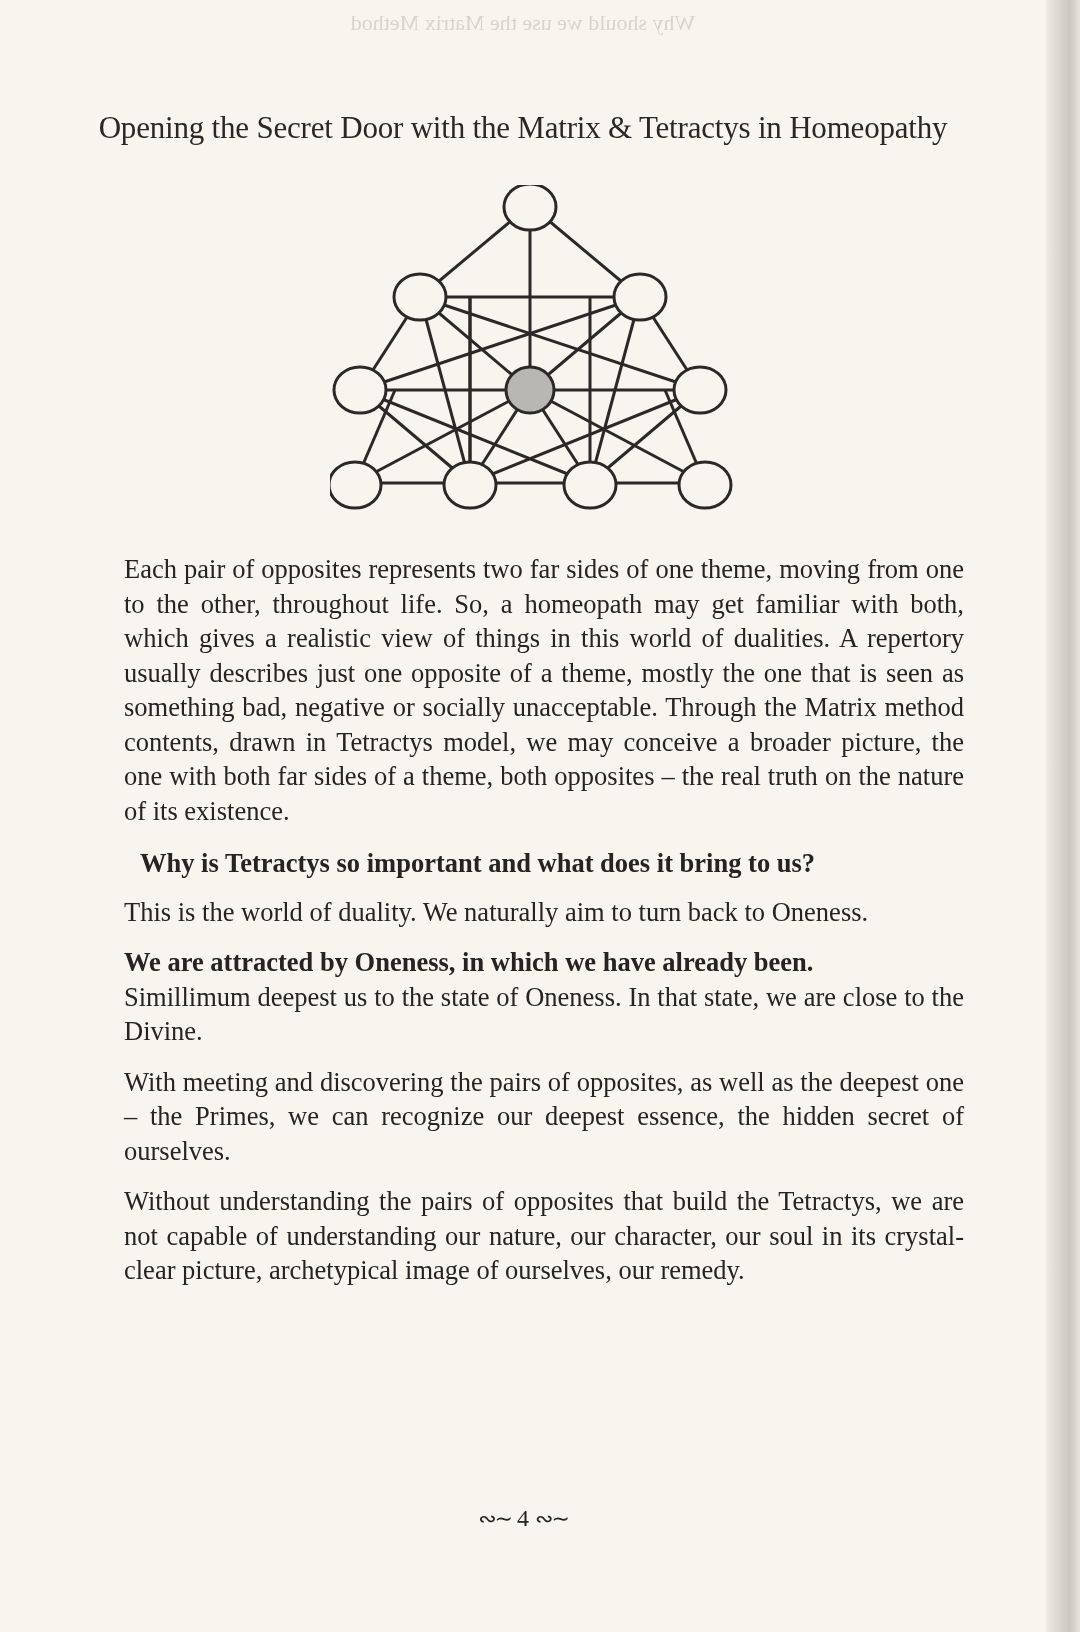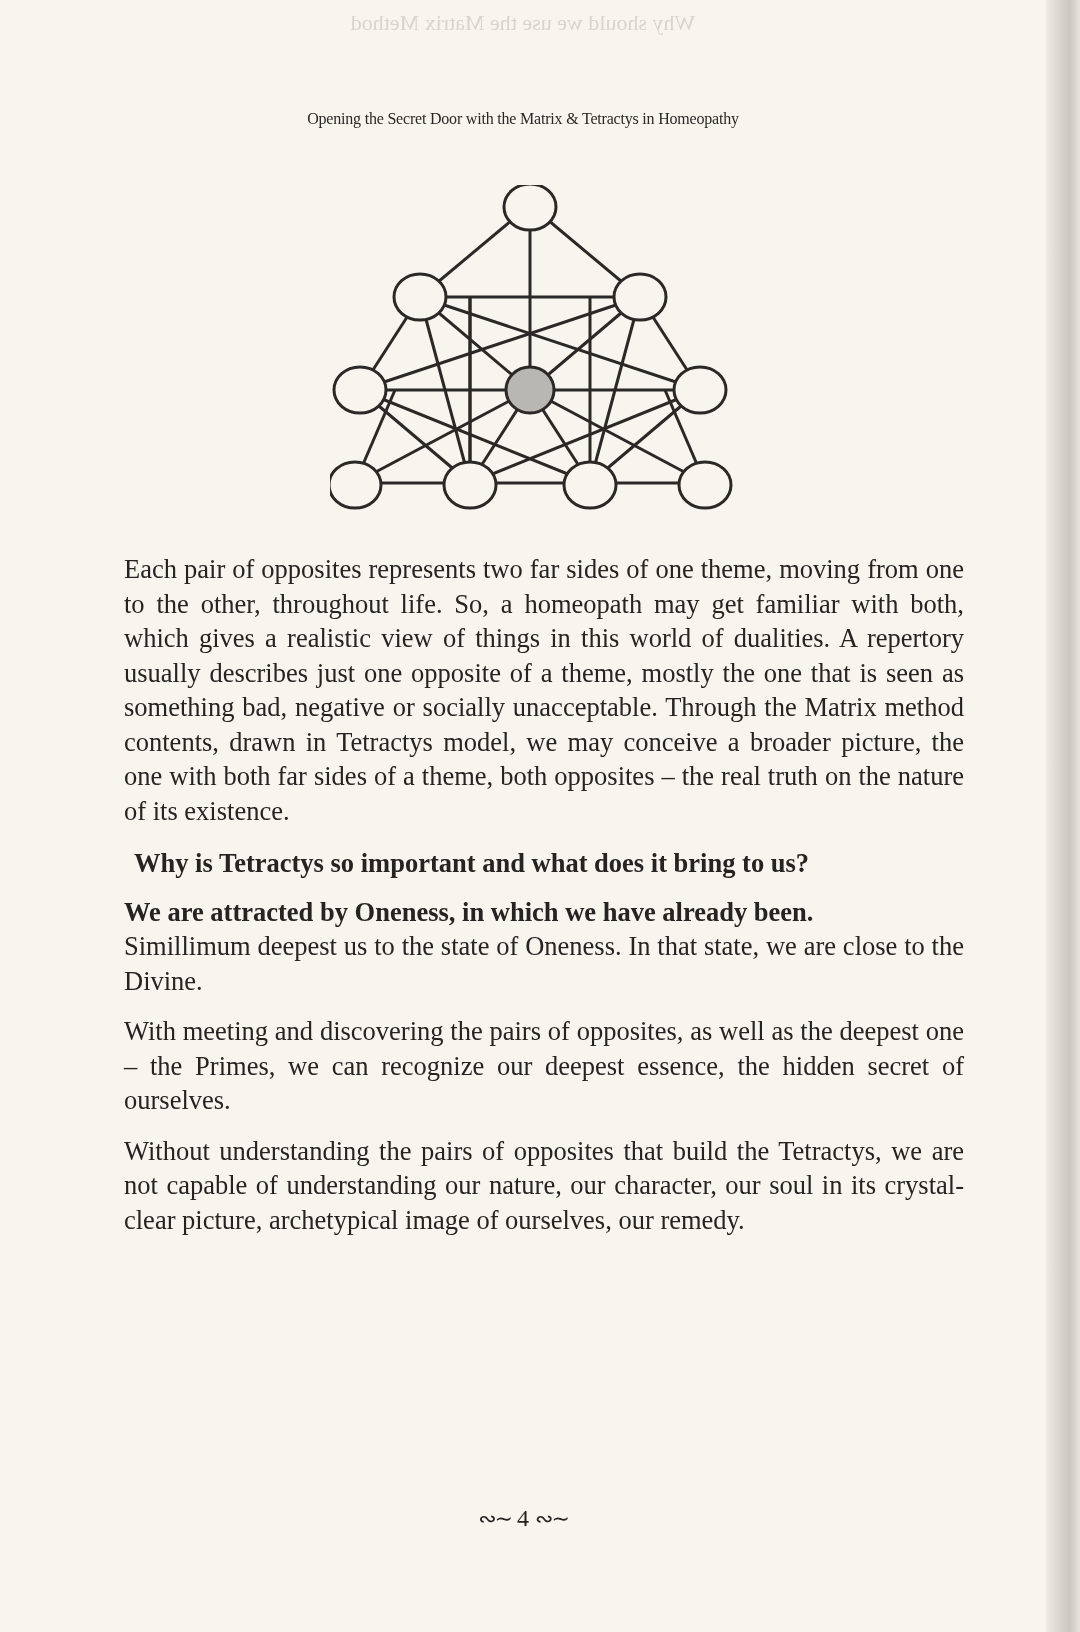--- a/index.html
+++ b/index.html
@@ -17,33 +17,33 @@
   .page-edge {
     position: absolute; right: 0; top: 0; width: 34px; height: 1632px;
     background: linear-gradient(to right, #eeece4 0%, #d8d6ce 40%, #c9c7c0 70%, #e6e4dc 100%);
   }
   .bleed-title {
     position: absolute; top: 10px; left: 0; width: 1046px; text-align: center;
     font-size: 22px; color: #d8d5cc; transform: scaleX(-1);
   }
   .running-header {
     position: absolute; top: 110px; left: 0; width: 1046px; text-align: center;
-    font-size: 16px; letter-spacing: -0.2px; color: #2a2826;
+    font-size: 31px; letter-spacing: -0.2px; color: #2a2826;
   }
   .diagram {
     position: absolute; left: 330px; top: 185px; width: 420px; height: 340px;
   }
   .body-text {
     position: absolute; left: 124px; top: 552px; width: 854px;
     font-size: 26.5px; line-height: 34.5px; text-align: justify;
   }
   .body-text p { margin: 0 14px 16px 0; }
   .body-text p.tight { margin-bottom: 0; font-weight: bold; }
   .body-text h3 {
-    margin: 18px 0 14px 10px; font-size: 26.5px; font-weight: bold; text-align: left;
+    margin: 18px 0 14px 16px; font-size: 26.5px; font-weight: bold; text-align: left;
   }
   .page-number {
     position: absolute; top: 1505px; left: 0; width: 1046px; text-align: center;
     font-size: 24px;
   }
   .page-number .swash { font-size: 22px; letter-spacing: -2px; }
 </style>
 </head>
 <body>
 
@@ -100,20 +100,21 @@
       <ellipse cx="25" cy="300" rx="26" ry="23"></ellipse>
       <ellipse cx="140" cy="300" rx="26" ry="23"></ellipse>
       <ellipse cx="260" cy="300" rx="26" ry="23"></ellipse>
       <ellipse cx="375" cy="300" rx="26" ry="23"></ellipse>
     </g>
   </svg>
 
   <div class="body-text">
     <p>Each pair of opposites represents two far sides of one theme, moving from one to the other, throughout life. So, a homeopath may get familiar with both, which gives a realistic view of things in this world of dualities. A repertory usually describes just one opposite of a theme, mostly the one that is seen as something bad, negative or socially unacceptable. Through the Matrix method contents, drawn in Tetractys model, we may conceive a broader picture, the one with both far sides of a theme, both opposites – the real truth on the nature of its existence.</p>
     <h3>Why is Tetractys so important and what does it bring to us?</h3>
+    <p>This is the world of duality. We naturally aim to turn back to Oneness.</p>
     <p class="tight">We are attracted by Oneness, in which we have already been.</p>
     <p>Simillimum deepest us to the state of Oneness. In that state, we are close to the Divine.</p>
     <p>With meeting and discovering the pairs of opposites, as well as the deepest one – the Primes, we can recognize our deepest essence, the hidden secret of ourselves.</p>
     <p>Without understanding the pairs of opposites that build the Tetractys, we are not capable of understanding our nature, our character, our soul in its crystal-clear picture, archetypical image of ourselves, our remedy.</p>
   </div>
 
   <div class="page-number">
     <span class="swash">∾∼</span>
     <span>4</span>
     <span class="swash">∾∼</span>

